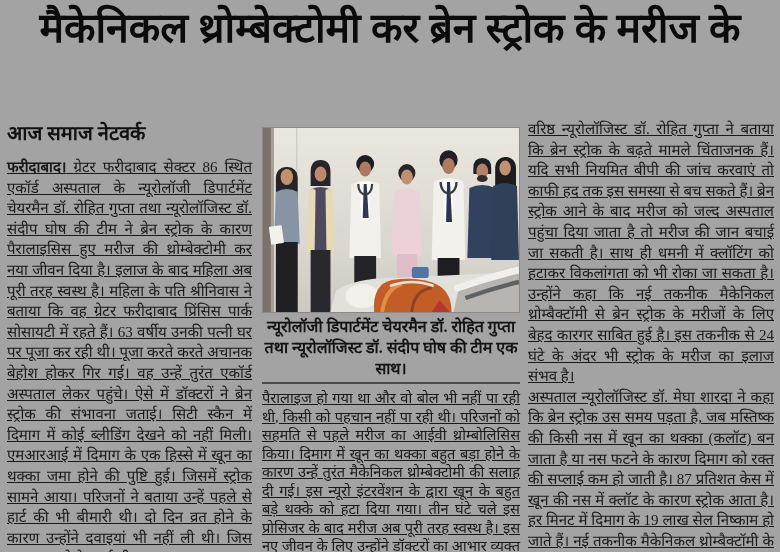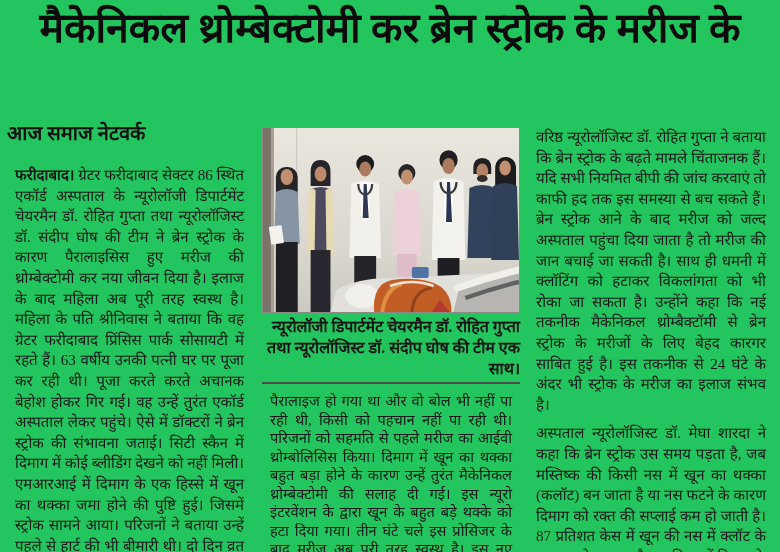--- a/index.html
+++ b/index.html
@@ -4,62 +4,63 @@
 <style>
   html, body { margin: 0; padding: 0; }
   body {
     width: 780px; height: 552px;
     background: #fdfdfc;
     font-family: "Liberation Serif", "DejaVu Serif", serif;
     color: #151515;
     overflow: hidden;
     position: relative;
   }
-  .sheet { position: absolute; inset: 0; background: #22c55e; }
+  .sheet { position: absolute; inset: 0; background: #a3a3a3; }
 
   .headline {
     position: absolute; top: 4px; left: 0; width: 780px;
     margin: 0; text-align: center;
     font-size: 41px; line-height: 48px; font-weight: 700;
     color: #0b0b0b; letter-spacing: 0px;
   }
 
   .byline {
     position: absolute; top: 119px; left: 7px;
     font-size: 20px; font-weight: 700; color: #111;
   }
 
   .col { position: absolute; }
   .col-left   { left: 7px;   top: 157px; width: 245px; }
   .col-middle { left: 262px; top: 127px; width: 258px; }
   .col-right  { left: 528px; top: 119px; width: 246px; }
 
   .body-text {
-    margin: 8px;
+    margin: 0;
     font-size: 15px; line-height: 20.6px;
     text-align: justify; text-justify: inter-word;
     color: #191919;
+    text-decoration: underline;
   }
   .col-middle .body-text { font-size: 14.6px; line-height: 18.5px; }
   .dateline { font-weight: 700; }
 
   figure { margin: 0; padding: 0; }
   .photo-frame {
     width: 256px; height: 184px;
     border: 1px solid #8d8a85;
     background: #dcd8d0;
     overflow: hidden;
   }
   .photo-frame svg { display: block; }
 
   .caption {
     margin: 3px 0 0 0;
     font-size: 16px; line-height: 21px;
     font-weight: 600; color: #141414;
-    text-align: right;
+    text-align: center;
   }
   .caption-rule {
     border: 0; border-top: 2px solid #4c4c4c;
     margin: 3px 0 5px 0; height: 0;
   }
 </style>
 </head>
 <body>
 
 <div class="sheet">

